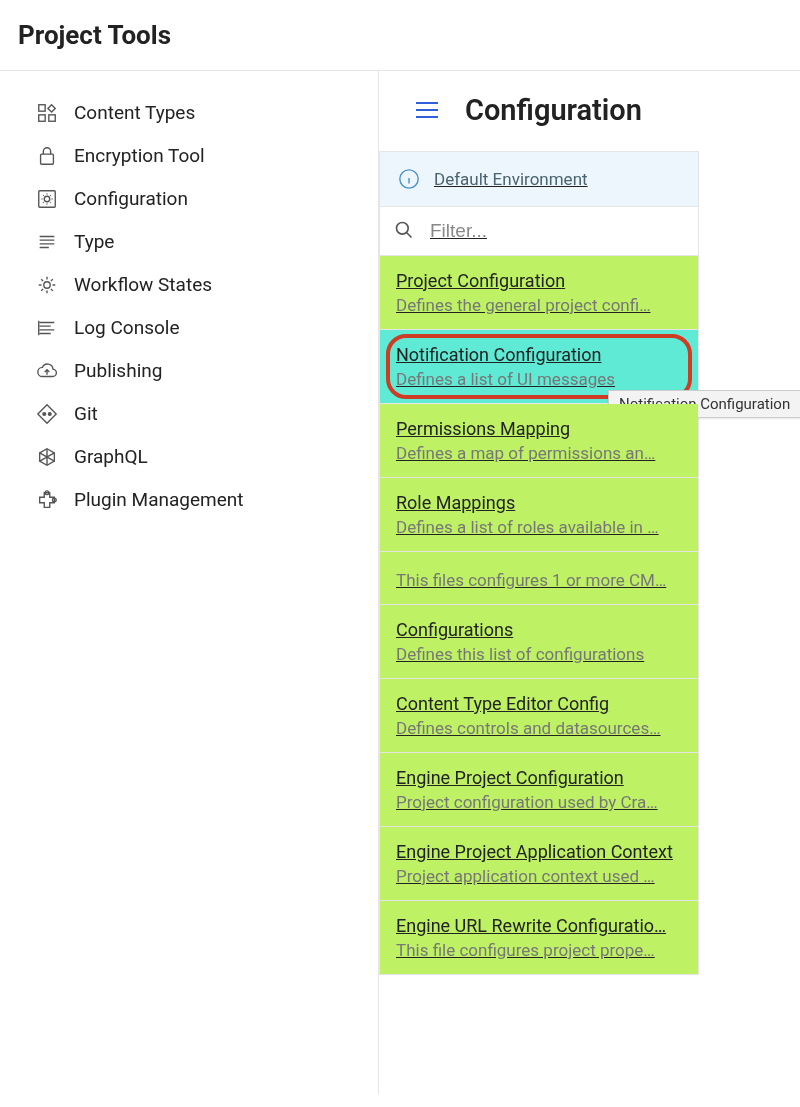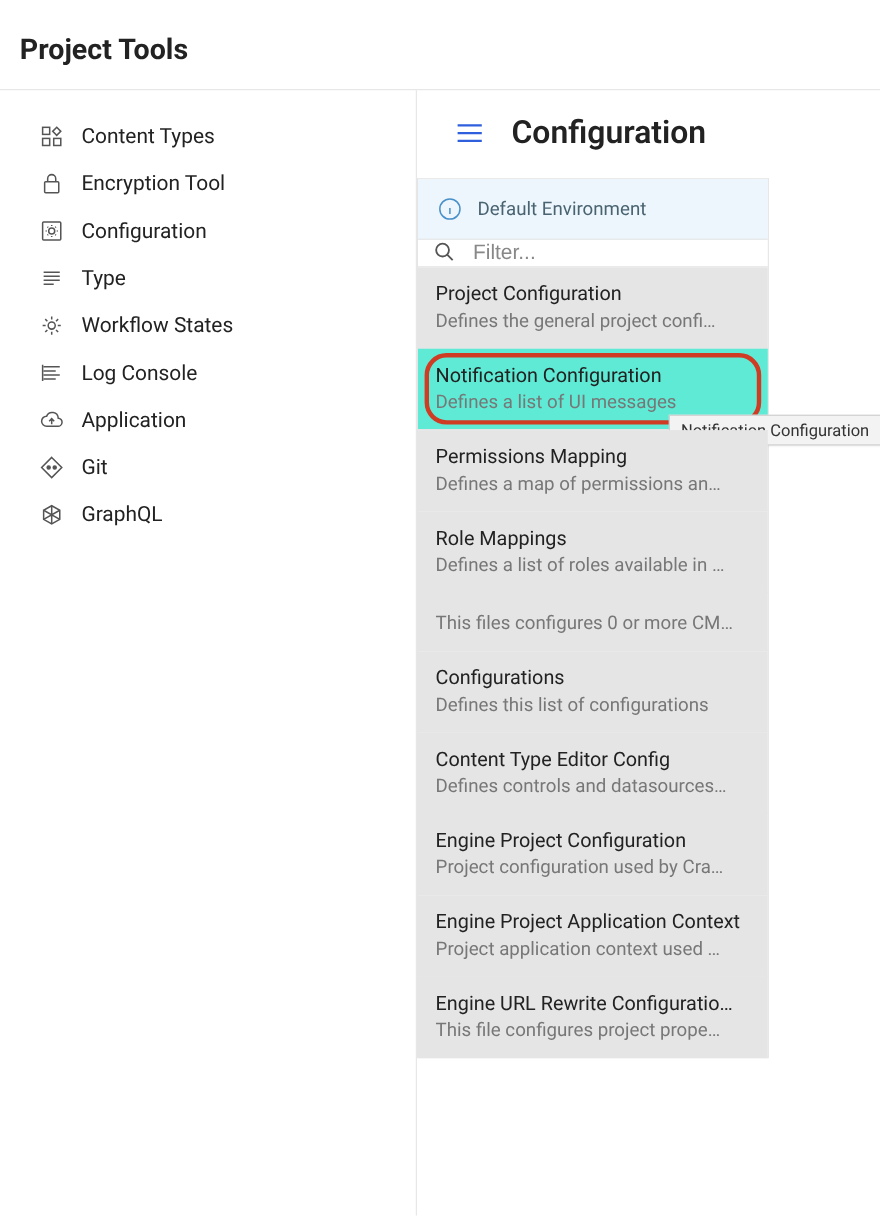--- a/index.html
+++ b/index.html
@@ -1,46 +1,46 @@
 <!DOCTYPE html>
 <html><head>
 <meta charset="utf-8">
 <style>
   * { box-sizing: border-box; }
   html, body { margin:0; padding:0; font-family: -apple-system, BlinkMacSystemFont, "Segoe UI", Roboto, Helvetica, Arial, sans-serif; color:#222; background:#fff; }
   body { width:800px; height:1107px; overflow:hidden; }
 
-  .header { padding:31px 0 20px 18px; border-bottom:1px solid #e5e5e5; }
+  .header { padding:20px 0 20px 18px; border-bottom:1px solid #e5e5e5; }
   .header-title { font-size:26px; font-weight:700; }
 
   .body { display:flex; height:calc(1107px - 84px); }
   .sidebar { width:379px; border-right:1px solid #e5e5e5; padding:20px 16px 0 36px; }
   .sidebar-item { display:flex; align-items:center; gap:16px; padding:10px 0; cursor:pointer; font-size:19px; color:#222; }
   .sidebar-icon { width:22px; height:22px; display:flex; align-items:center; justify-content:center; color:#555; flex-shrink:0; }
   .sidebar-icon svg { width:22px; height:22px; stroke:#555; fill:none; stroke-width:1.5; }
 
   .main { flex:1; display:flex; flex-direction:column; }
   .main-header { display:flex; align-items:center; gap:24px; padding:22px 18px 24px 34px; }
   .menu-icon { width:28px; height:28px; display:flex; align-items:center; justify-content:center; cursor:pointer; }
   .menu-icon svg { width:26px; height:20px; stroke:#2f5fdc; stroke-width:2; }
   .main-title { font-size:29px; font-weight:600; }
 
-  .list-wrap { width:320px; border:1px solid #e5e5e5; border-top:1px solid #e5e5e5; border-bottom:none; }
+  .list-wrap { width:320px; border:1px solid #e5e5e5; border-top:1px solid #e5e5e5; border-bottom:none;text-decoration:underline; }
   .env-row { display:flex; align-items:center; gap:14px; padding:16px 18px; background:#ecf6fc; border-bottom:1px solid #e5e5e5; }
   .env-label { color:#4a6370; font-size:17px; }
   .info-icon { width:22px; height:22px; }
   .info-icon svg { width:22px; height:22px; stroke:#4a90c9; fill:none; stroke-width:1.5; }
 
-  .filter-row { display:flex; align-items:center; gap:12px; padding:0 14px; border-bottom:1px solid #e5e5e5; }
+  .filter-row { display:flex; align-items:center; gap:12px; padding:12px 14px; border-bottom:1px solid #e5e5e5; }
   .search-icon { width:22px; height:22px; }
   .search-icon svg { width:20px; height:20px; stroke:#555; fill:none; stroke-width:2; }
   .filter-input { border:none; outline:none; font-size:19px; color:#555; flex:1; background:transparent; }
   .filter-input::placeholder { color:#888; }
 
-  .config-item { padding:14px 16px 14px 16px; border-bottom:1px solid #e5e5e5; cursor:pointer; position:relative; background:#e5e5e5; }
+  .config-item { padding:14px 16px 14px 16px; border-bottom:1px solid #e5e5e5; cursor:pointer; position:relative; background:#bef264; }
   .config-item.hovered { background:#5eead4; }
   .config-title { font-size:18px; color:#222; font-weight:400; white-space:nowrap; overflow:hidden; text-overflow:ellipsis; }
   .config-desc { font-size:17px; color:#777; margin-top:4px; white-space:nowrap; overflow:hidden; text-overflow:ellipsis; }
 
   .highlight-ring { position:absolute; inset:4px 6px 4px 6px; border:4px solid #cf3b23; border-radius:20px; pointer-events:none; }
 
   .tooltip { position:absolute; left:228px; top:60px; background:#f3f3f3; border:1px solid #ccc; padding:4px 10px; font-size:15px; color:#333; white-space:nowrap; box-shadow:0 1px 2px rgba(0,0,0,.1); }
 
 </style>
 </head>
@@ -115,21 +115,21 @@
       <span>Log Console</span>
     </div>
 
     <div class="sidebar-item">
       <span class="sidebar-icon">
         <svg viewBox="0 0 24 24">
             <path d="M7 18a5 5 0 010-10 6 6 0 0111.5 2A4 4 0 0118 18H7z"></path>
             <path d="M12 16v-5M9.5 13L12 10.5 14.5 13"></path>
           </svg>
       </span>
-      <span>Application</span>
+      <span>Publishing</span>
     </div>
 
     <div class="sidebar-item">
       <span class="sidebar-icon">
         <svg viewBox="0 0 24 24">
             <path d="M12 2l10 10-10 10L2 12z"></path>
             <circle cx="9" cy="12" r="1.5" fill="#555"></circle>
             <circle cx="15" cy="12" r="1.5" fill="#555"></circle>
           </svg>
       </span>
@@ -139,20 +139,30 @@
     <div class="sidebar-item">
       <span class="sidebar-icon">
         <svg viewBox="0 0 24 24">
             <path d="M12 3l8 4.5v9L12 21l-8-4.5v-9z"></path>
             <path d="M12 3v18M4 7.5l16 9M20 7.5l-16 9"></path>
           </svg>
       </span>
       <span>GraphQL</span>
     </div>
 
+    <div class="sidebar-item">
+      <span class="sidebar-icon">
+        <svg viewBox="0 0 24 24">
+            <path d="M9 4h6v5h5v6h-5v5H9v-5H4V9h5z"></path>
+            <circle cx="12" cy="4" r="2"></circle>
+            <circle cx="20" cy="12" r="2"></circle>
+          </svg>
+      </span>
+      <span>Plugin Management</span>
+    </div>
 
   </div>
 
   <div class="main">
 
     <div class="main-header">
       <span class="menu-icon">
         <svg viewBox="0 0 26 20">
             <path d="M2 3h22M2 10h22M2 17h22"></path>
           </svg>
@@ -195,21 +205,21 @@
           </div>
           <div class="config-item">
             <div class="config-title">Permissions Mapping</div>
             <div class="config-desc">Defines a map of permissions an…</div>
           </div>
           <div class="config-item">
             <div class="config-title">Role Mappings</div>
             <div class="config-desc">Defines a list of roles available in …</div>
           </div>
           <div class="config-item">
-            <div class="config-desc">This files configures 0 or more CM…</div>
+            <div class="config-desc">This files configures 1 or more CM…</div>
           </div>
           <div class="config-item">
             <div class="config-title">Configurations</div>
             <div class="config-desc">Defines this list of configurations</div>
           </div>
           <div class="config-item">
             <div class="config-title">Content Type Editor Config</div>
             <div class="config-desc">Defines controls and datasources…</div>
           </div>
           <div class="config-item">

